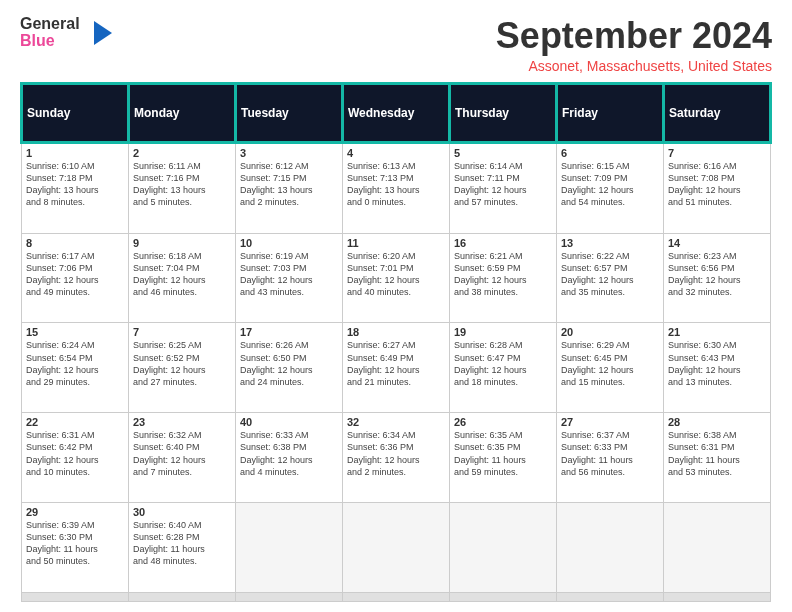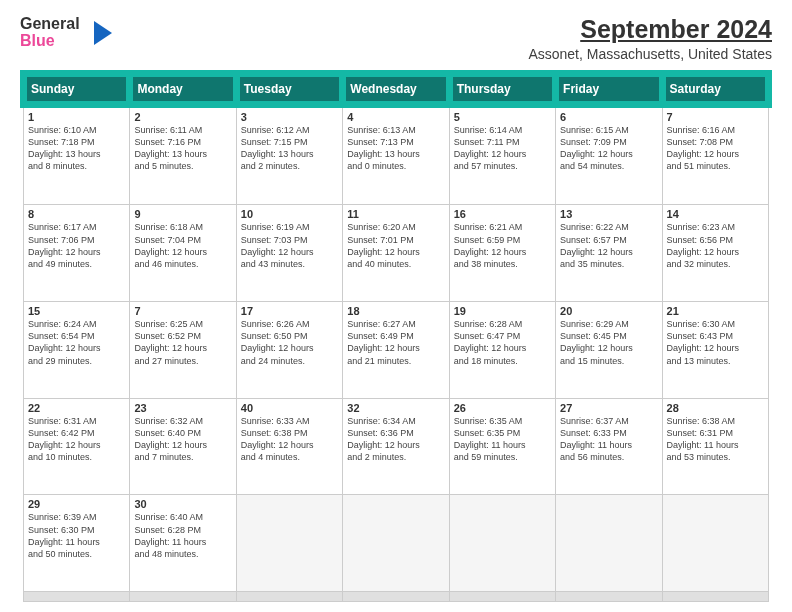--- a/index.html
+++ b/index.html
@@ -25,46 +25,45 @@
     }
     .logo {
       display: flex;
       flex-direction: column;
       align-items: flex-start;
     }
     .title-area {
       text-align: right;
     }
     .month-title {
-      font-size: 25px;
+      font-size: 36px;
       font-weight: bold;
       color: #333;
       line-height: 1.1;
-      text-decoration: underline;
     }
     .location {
       font-size: 14px;
-      color: #404040;
+      color: #ef4444;
       margin-top: 2px;
     }
     .calendar {
       flex: 1;
       border: 1px solid #ccc;
       border-collapse: collapse;
       width: 100%;
       table-layout: fixed;
     }
     .calendar th {
-      background: #0f766e;
+      background: #0f172a;
       color: #fff;
       font-size: 12px;
       font-weight: bold;
-      padding: 5px 4px;
+      padding: 21px 4px;
       text-align: left;
-      border: 7px solid #14b8a6;
+      border: 3px solid #14b8a6;
     }
     .calendar td {
       border: 1px solid #ccc;
       vertical-align: top;
       padding: 3px 4px;
       font-size: 9px;
       color: #333;
       background: #fff;
     }
     .calendar td.empty {

